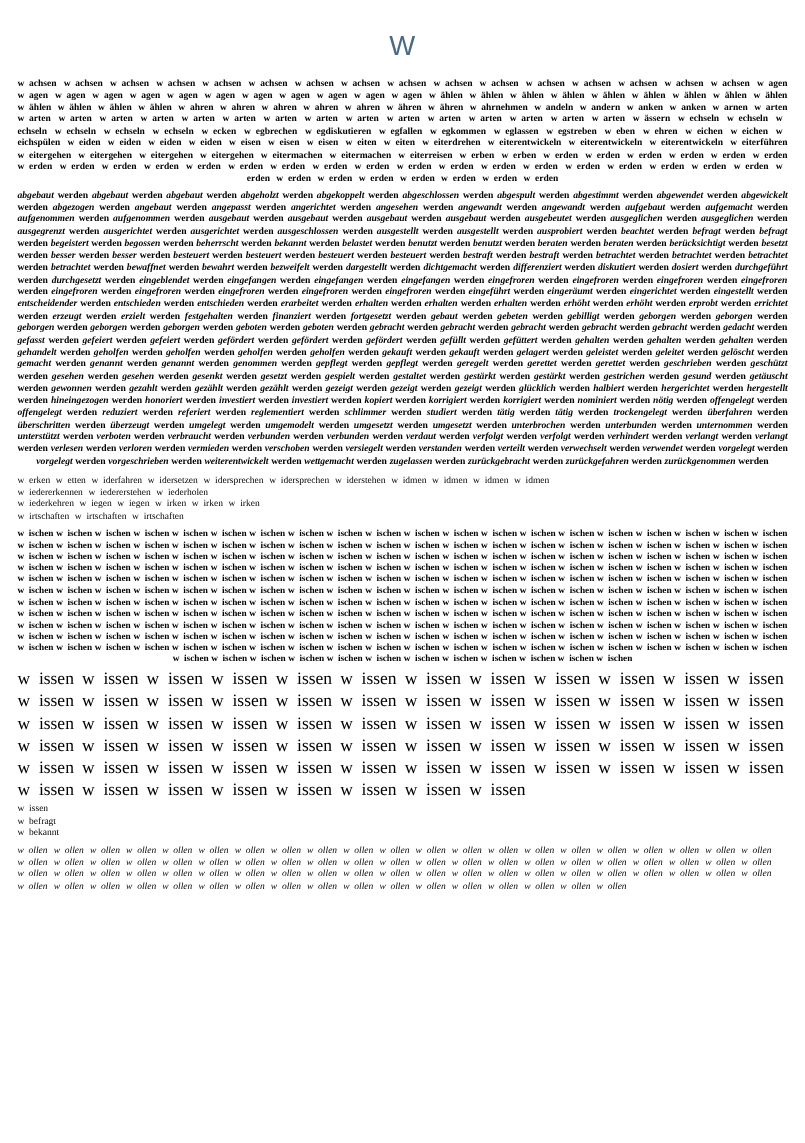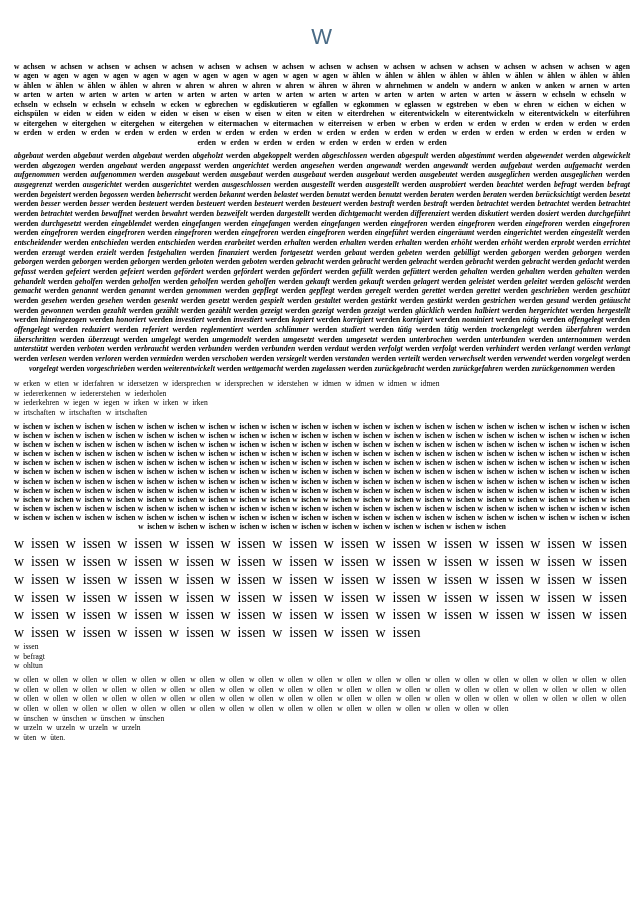--- a/index.html
+++ b/index.html
@@ -68,20 +68,21 @@
   }
   .sec-issen {
     font-size: 14px;
     line-height: 1.27;
     word-spacing: 3.0px;
   }
   .sec-ollen {
     font-size: 7.6px;
     line-height: 1.27;
     word-spacing: 3.0px;
+    font-style: italic;
   }
   .sec-misc {
     font-size: 7.6px;
     line-height: 1.27;
     word-spacing: 2.6px;
   }
   .pp {
     font-style: italic;
   }
   .aux {
@@ -110,22 +111,21 @@
     <p class="para sec-misc"><span class="word">w erken</span> <span class="word">w etten</span> <span class="word">w iderfahren</span> <span class="word">w idersetzen</span> <span class="word">w idersprechen</span> <span class="word">w idersprechen</span> <span class="word">w iderstehen</span> <span class="word">w idmen</span> <span class="word">w idmen</span> <span class="word">w idmen</span> <span class="word">w idmen</span><br><span class="word">w iedererkennen</span> <span class="word">w iedererstehen</span> <span class="word">w iederholen</span><br><span class="word">w iederkehren</span> <span class="word">w iegen</span> <span class="word">w iegen</span> <span class="word">w irken</span> <span class="word">w irken</span> <span class="word">w irken</span><br><span class="word">w irtschaften</span> <span class="word">w irtschaften</span> <span class="word">w irtschaften</span></p>
 
     <div class="gap-sm"></div>
 
     <p class="para sec-ischen justify tight"><span class="word">w ischen</span> <span class="word">w ischen</span> <span class="word">w ischen</span> <span class="word">w ischen</span> <span class="word">w ischen</span> <span class="word">w ischen</span> <span class="word">w ischen</span> <span class="word">w ischen</span> <span class="word">w ischen</span> <span class="word">w ischen</span> <span class="word">w ischen</span> <span class="word">w ischen</span> <span class="word">w ischen</span> <span class="word">w ischen</span> <span class="word">w ischen</span> <span class="word">w ischen</span> <span class="word">w ischen</span> <span class="word">w ischen</span> <span class="word">w ischen</span> <span class="word">w ischen</span> <span class="word">w ischen</span> <span class="word">w ischen</span> <span class="word">w ischen</span> <span class="word">w ischen</span> <span class="word">w ischen</span> <span class="word">w ischen</span> <span class="word">w ischen</span> <span class="word">w ischen</span> <span class="word">w ischen</span> <span class="word">w ischen</span> <span class="word">w ischen</span> <span class="word">w ischen</span> <span class="word">w ischen</span> <span class="word">w ischen</span> <span class="word">w ischen</span> <span class="word">w ischen</span> <span class="word">w ischen</span> <span class="word">w ischen</span> <span class="word">w ischen</span> <span class="word">w ischen</span> <span class="word">w ischen</span> <span class="word">w ischen</span> <span class="word">w ischen</span> <span class="word">w ischen</span> <span class="word">w ischen</span> <span class="word">w ischen</span> <span class="word">w ischen</span> <span class="word">w ischen</span> <span class="word">w ischen</span> <span class="word">w ischen</span> <span class="word">w ischen</span> <span class="word">w ischen</span> <span class="word">w ischen</span> <span class="word">w ischen</span> <span class="word">w ischen</span> <span class="word">w ischen</span> <span class="word">w ischen</span> <span class="word">w ischen</span> <span class="word">w ischen</span> <span class="word">w ischen</span> <span class="word">w ischen</span> <span class="word">w ischen</span> <span class="word">w ischen</span> <span class="word">w ischen</span> <span class="word">w ischen</span> <span class="word">w ischen</span> <span class="word">w ischen</span> <span class="word">w ischen</span> <span class="word">w ischen</span> <span class="word">w ischen</span> <span class="word">w ischen</span> <span class="word">w ischen</span> <span class="word">w ischen</span> <span class="word">w ischen</span> <span class="word">w ischen</span> <span class="word">w ischen</span> <span class="word">w ischen</span> <span class="word">w ischen</span> <span class="word">w ischen</span> <span class="word">w ischen</span> <span class="word">w ischen</span> <span class="word">w ischen</span> <span class="word">w ischen</span> <span class="word">w ischen</span> <span class="word">w ischen</span> <span class="word">w ischen</span> <span class="word">w ischen</span> <span class="word">w ischen</span> <span class="word">w ischen</span> <span class="word">w ischen</span> <span class="word">w ischen</span> <span class="word">w ischen</span> <span class="word">w ischen</span> <span class="word">w ischen</span> <span class="word">w ischen</span> <span class="word">w ischen</span> <span class="word">w ischen</span> <span class="word">w ischen</span> <span class="word">w ischen</span> <span class="word">w ischen</span> <span class="word">w ischen</span> <span class="word">w ischen</span> <span class="word">w ischen</span> <span class="word">w ischen</span> <span class="word">w ischen</span> <span class="word">w ischen</span> <span class="word">w ischen</span> <span class="word">w ischen</span> <span class="word">w ischen</span> <span class="word">w ischen</span> <span class="word">w ischen</span> <span class="word">w ischen</span> <span class="word">w ischen</span> <span class="word">w ischen</span> <span class="word">w ischen</span> <span class="word">w ischen</span> <span class="word">w ischen</span> <span class="word">w ischen</span> <span class="word">w ischen</span> <span class="word">w ischen</span> <span class="word">w ischen</span> <span class="word">w ischen</span> <span class="word">w ischen</span> <span class="word">w ischen</span> <span class="word">w ischen</span> <span class="word">w ischen</span> <span class="word">w ischen</span> <span class="word">w ischen</span> <span class="word">w ischen</span> <span class="word">w ischen</span> <span class="word">w ischen</span> <span class="word">w ischen</span> <span class="word">w ischen</span> <span class="word">w ischen</span> <span class="word">w ischen</span> <span class="word">w ischen</span> <span class="word">w ischen</span> <span class="word">w ischen</span> <span class="word">w ischen</span> <span class="word">w ischen</span> <span class="word">w ischen</span> <span class="word">w ischen</span> <span class="word">w ischen</span> <span class="word">w ischen</span> <span class="word">w ischen</span> <span class="word">w ischen</span> <span class="word">w ischen</span> <span class="word">w ischen</span> <span class="word">w ischen</span> <span class="word">w ischen</span> <span class="word">w ischen</span> <span class="word">w ischen</span> <span class="word">w ischen</span> <span class="word">w ischen</span> <span class="word">w ischen</span> <span class="word">w ischen</span> <span class="word">w ischen</span> <span class="word">w ischen</span> <span class="word">w ischen</span> <span class="word">w ischen</span> <span class="word">w ischen</span> <span class="word">w ischen</span> <span class="word">w ischen</span> <span class="word">w ischen</span> <span class="word">w ischen</span> <span class="word">w ischen</span> <span class="word">w ischen</span> <span class="word">w ischen</span> <span class="word">w ischen</span> <span class="word">w ischen</span> <span class="word">w ischen</span> <span class="word">w ischen</span> <span class="word">w ischen</span> <span class="word">w ischen</span> <span class="word">w ischen</span> <span class="word">w ischen</span> <span class="word">w ischen</span> <span class="word">w ischen</span> <span class="word">w ischen</span> <span class="word">w ischen</span> <span class="word">w ischen</span> <span class="word">w ischen</span> <span class="word">w ischen</span> <span class="word">w ischen</span> <span class="word">w ischen</span> <span class="word">w ischen</span> <span class="word">w ischen</span> <span class="word">w ischen</span> <span class="word">w ischen</span> <span class="word">w ischen</span> <span class="word">w ischen</span> <span class="word">w ischen</span> <span class="word">w ischen</span> <span class="word">w ischen</span> <span class="word">w ischen</span> <span class="word">w ischen</span> <span class="word">w ischen</span> <span class="word">w ischen</span> <span class="word">w ischen</span> <span class="word">w ischen</span> <span class="word">w ischen</span> <span class="word">w ischen</span> <span class="word">w ischen</span> <span class="word">w ischen</span> <span class="word">w ischen</span> <span class="word">w ischen</span> <span class="word">w ischen</span> <span class="word">w ischen</span> <span class="word">w ischen</span> <span class="word">w ischen</span> <span class="word">w ischen</span> <span class="word">w ischen</span> <span class="word">w ischen</span> <span class="word">w ischen</span> <span class="word">w ischen</span> <span class="word">w ischen</span> <span class="word">w ischen</span> <span class="word">w ischen</span> <span class="word">w ischen</span> <span class="word">w ischen</span> <span class="word">w ischen</span> <span class="word">w ischen</span> <span class="word">w ischen</span> <span class="word">w ischen</span> <span class="word">w ischen</span> <span class="word">w ischen</span> <span class="word">w ischen</span> <span class="word">w ischen</span> <span class="word">w ischen</span> <span class="word">w ischen</span> <span class="word">w ischen</span> <span class="word">w ischen</span></p>
 
     <div class="gap-sm"></div>
 
     <p class="para sec-issen"><span class="word">w issen</span> <span class="word">w issen</span> <span class="word">w issen</span> <span class="word">w issen</span> <span class="word">w issen</span> <span class="word">w issen</span> <span class="word">w issen</span> <span class="word">w issen</span> <span class="word">w issen</span> <span class="word">w issen</span> <span class="word">w issen</span> <span class="word">w issen</span> <span class="word">w issen</span> <span class="word">w issen</span> <span class="word">w issen</span> <span class="word">w issen</span> <span class="word">w issen</span> <span class="word">w issen</span> <span class="word">w issen</span> <span class="word">w issen</span> <span class="word">w issen</span> <span class="word">w issen</span> <span class="word">w issen</span> <span class="word">w issen</span> <span class="word">w issen</span> <span class="word">w issen</span> <span class="word">w issen</span> <span class="word">w issen</span> <span class="word">w issen</span> <span class="word">w issen</span> <span class="word">w issen</span> <span class="word">w issen</span> <span class="word">w issen</span> <span class="word">w issen</span> <span class="word">w issen</span> <span class="word">w issen</span> <span class="word">w issen</span> <span class="word">w issen</span> <span class="word">w issen</span> <span class="word">w issen</span> <span class="word">w issen</span> <span class="word">w issen</span> <span class="word">w issen</span> <span class="word">w issen</span> <span class="word">w issen</span> <span class="word">w issen</span> <span class="word">w issen</span> <span class="word">w issen</span> <span class="word">w issen</span> <span class="word">w issen</span> <span class="word">w issen</span> <span class="word">w issen</span> <span class="word">w issen</span> <span class="word">w issen</span> <span class="word">w issen</span> <span class="word">w issen</span> <span class="word">w issen</span> <span class="word">w issen</span> <span class="word">w issen</span> <span class="word">w issen</span> <span class="word">w issen</span> <span class="word">w issen</span> <span class="word">w issen</span> <span class="word">w issen</span> <span class="word">w issen</span> <span class="word">w issen</span> <span class="word">w issen</span> <span class="word">w issen</span></p>
 
-    <p class="para sec-misc"><span class="word">w issen</span><br><span class="word">w befragt</span><br><span class="word">w ohltun</span></p>
+    <p class="para sec-misc"><span class="word">w issen</span><br><span class="word">w befragt</span><br><span class="word">w bekannt</span></p>
 
     <div class="gap-sm"></div>
 
     <p class="para sec-ollen"><span class="word">w ollen</span> <span class="word">w ollen</span> <span class="word">w ollen</span> <span class="word">w ollen</span> <span class="word">w ollen</span> <span class="word">w ollen</span> <span class="word">w ollen</span> <span class="word">w ollen</span> <span class="word">w ollen</span> <span class="word">w ollen</span> <span class="word">w ollen</span> <span class="word">w ollen</span> <span class="word">w ollen</span> <span class="word">w ollen</span> <span class="word">w ollen</span> <span class="word">w ollen</span> <span class="word">w ollen</span> <span class="word">w ollen</span> <span class="word">w ollen</span> <span class="word">w ollen</span> <span class="word">w ollen</span> <span class="word">w ollen</span> <span class="word">w ollen</span> <span class="word">w ollen</span> <span class="word">w ollen</span> <span class="word">w ollen</span> <span class="word">w ollen</span> <span class="word">w ollen</span> <span class="word">w ollen</span> <span class="word">w ollen</span> <span class="word">w ollen</span> <span class="word">w ollen</span> <span class="word">w ollen</span> <span class="word">w ollen</span> <span class="word">w ollen</span> <span class="word">w ollen</span> <span class="word">w ollen</span> <span class="word">w ollen</span> <span class="word">w ollen</span> <span class="word">w ollen</span> <span class="word">w ollen</span> <span class="word">w ollen</span> <span class="word">w ollen</span> <span class="word">w ollen</span> <span class="word">w ollen</span> <span class="word">w ollen</span> <span class="word">w ollen</span> <span class="word">w ollen</span> <span class="word">w ollen</span> <span class="word">w ollen</span> <span class="word">w ollen</span> <span class="word">w ollen</span> <span class="word">w ollen</span> <span class="word">w ollen</span> <span class="word">w ollen</span> <span class="word">w ollen</span> <span class="word">w ollen</span> <span class="word">w ollen</span> <span class="word">w ollen</span> <span class="word">w ollen</span> <span class="word">w ollen</span> <span class="word">w ollen</span> <span class="word">w ollen</span> <span class="word">w ollen</span> <span class="word">w ollen</span> <span class="word">w ollen</span> <span class="word">w ollen</span> <span class="word">w ollen</span> <span class="word">w ollen</span> <span class="word">w ollen</span> <span class="word">w ollen</span> <span class="word">w ollen</span> <span class="word">w ollen</span> <span class="word">w ollen</span> <span class="word">w ollen</span> <span class="word">w ollen</span> <span class="word">w ollen</span> <span class="word">w ollen</span> <span class="word">w ollen</span> <span class="word">w ollen</span></p>
 
-    <p class="para sec-misc"><span class="word">w ünschen</span> <span class="word">w ünschen</span> <span class="word">w ünschen</span> <span class="word">w ünschen</span><br><span class="word">w urzeln</span> <span class="word">w urzeln</span> <span class="word">w urzeln</span> <span class="word">w urzeln</span><br><span class="word">w üten</span> <span class="word">w üten.</span></p>
 
   </div>
 </div>
 
 </body></html>

